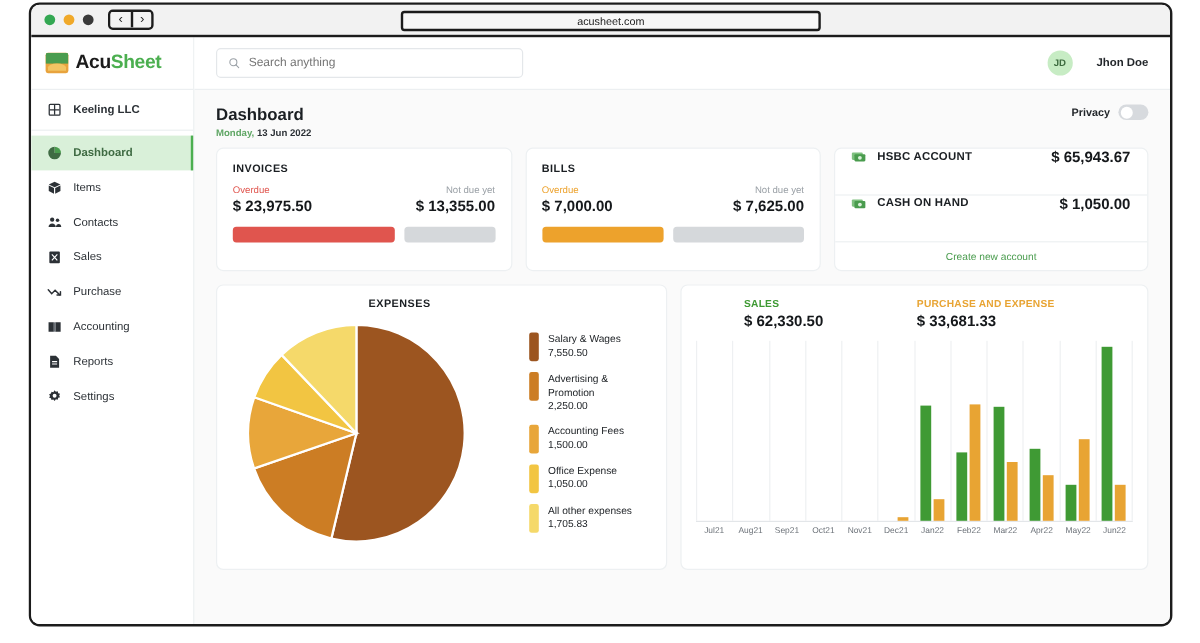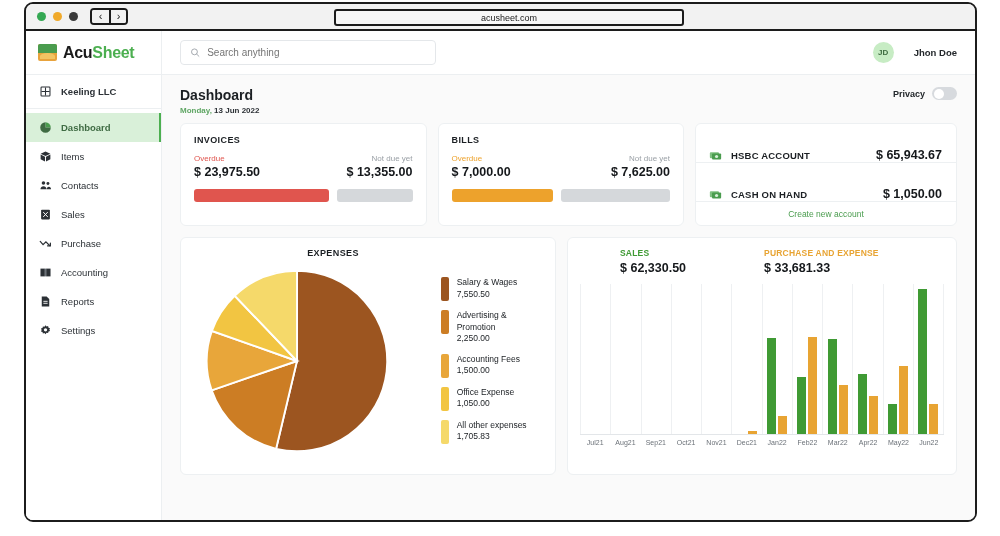--- a/index.html
+++ b/index.html
@@ -167,21 +167,21 @@
   .kpi-lbl-overdue { font-size: 8px; }
   .kpi-lbl-notdue { font-size: 8px; color: #9aa0a6; text-align: right; }
   .kpi-values { margin-top: 2px; }
   .kpi-val { font-size: 12.5px; font-weight: bold; color: #15181b; }
   .kpi-bars { display: flex; gap: 8px; margin-top: 10px; }
   .bar-track { height: 13px; border-radius: 3px; }
   .bar-fill { height: 13px; border-radius: 3px; }
 
   #accounts-card { width: 262px; flex: none; padding: 0; }
   .acct-row {
-    height: 39px; display: flex; align-items: flex-end;
+    height: 39px; display: flex; align-items: flex-start;
     padding: 0 14px 0 13px; justify-content: space-between;
     border-bottom: 1px solid #edf0f2;
   }
   .acct-left { display: flex; align-items: center; gap: 9px; }
   .acct-name { font-size: 9.5px; font-weight: bold; color: #1b1f23; letter-spacing: 0.2px; }
   .acct-amt { font-size: 12.5px; font-weight: bold; color: #15181b; }
   #create-acct {
     height: 23px; display: flex; align-items: center; justify-content: center;
     font-size: 8.5px; color: #4a9c4e; cursor: pointer;
   }

